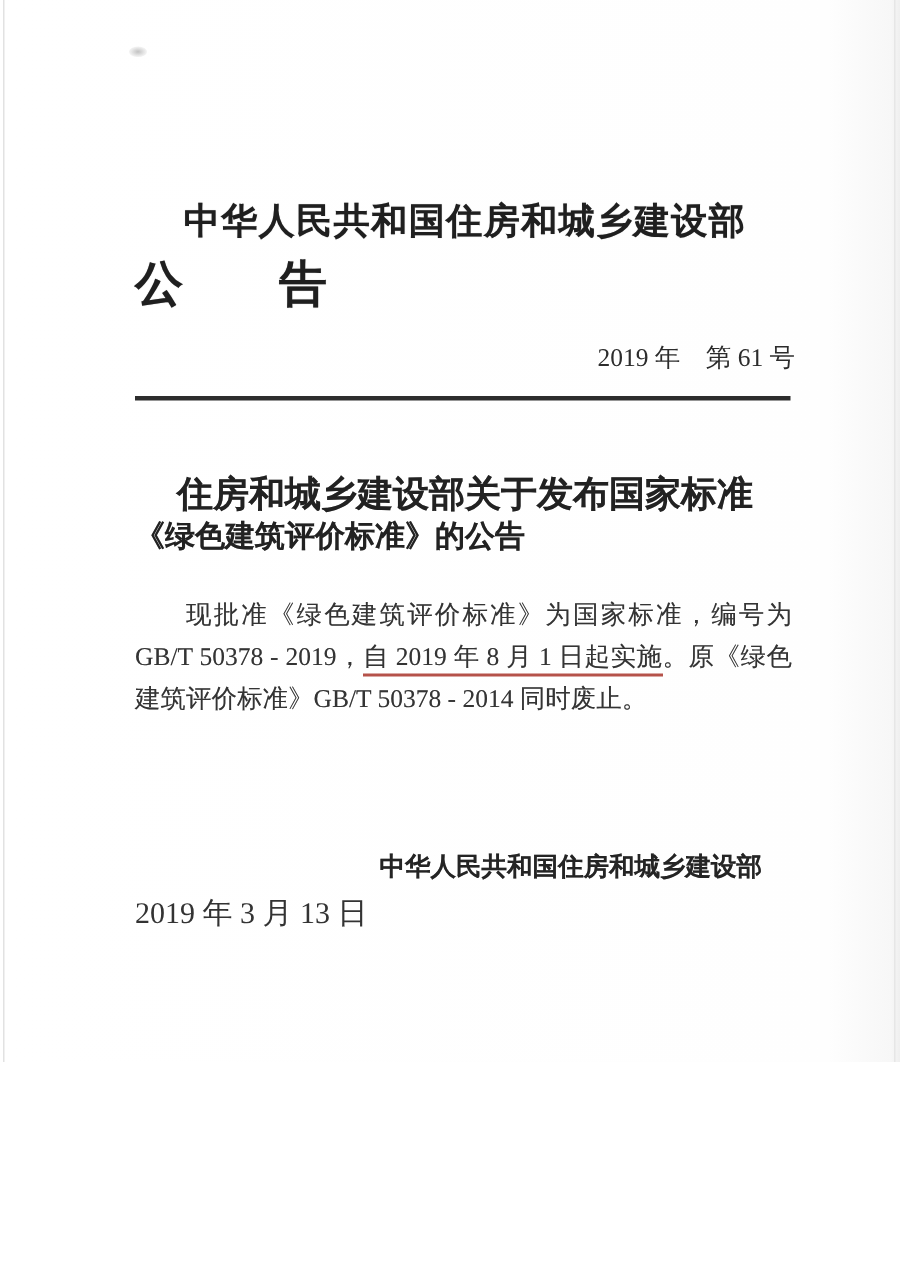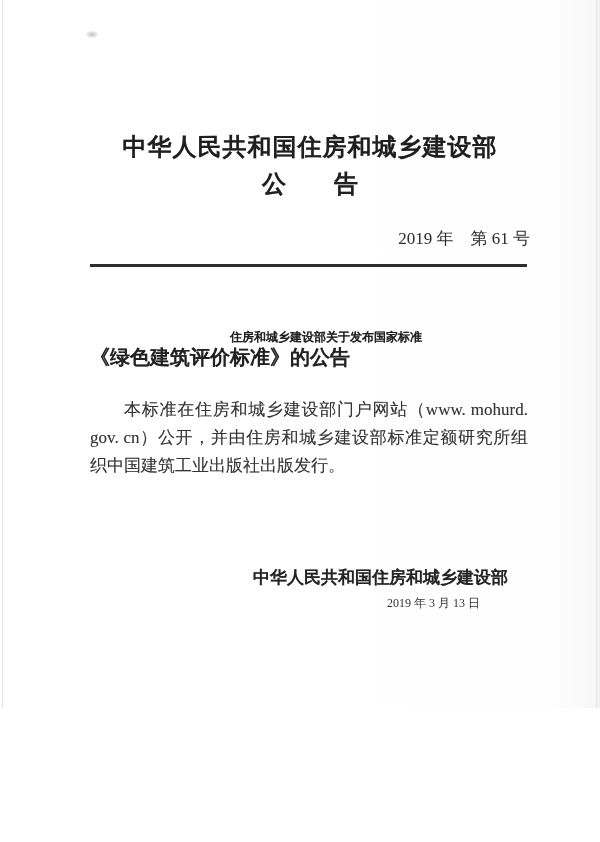--- a/index.html
+++ b/index.html
@@ -49,22 +49,21 @@
     font-size: 24px;
     font-weight: bold;
     color: #1f1f1f;
     letter-spacing: 1px;
     text-shadow: 0 0 0.5px rgba(0,0,0,0.45);
   }
   .title-line2 {
     position: absolute;
     top: 168px;
     width: 100%;
-    text-align: center;
-    font-size: 24px;
+    font-size: 32px;
     font-weight: bold;
     color: #1f1f1f;
     text-shadow: 0 0 0.5px rgba(0,0,0,0.45);
   }
   .issue-number {
     position: absolute;
     top: 227px;
     width: 100%;
     text-align: right;
     font-size: 17px;
@@ -77,24 +76,24 @@
     width: 437px;
     height: 3px;
     border: none;
     margin: 0;
   }
   .subject-line1 {
     position: absolute;
     top: 313px;
     width: 100%;
     text-align: center;
-    font-size: 12px;
+    font-size: 24px;
     font-weight: bold;
     color: #222222;
-    margin: 16px;
+    margin: 0;
     text-shadow: 0 0 0.4px rgba(0,0,0,0.4);
   }
   .subject-line2 {
     position: absolute;
     top: 344px;
     width: 100%;
     font-size: 20px;
     font-weight: bold;
     color: #222222;
     margin: 0;
@@ -130,24 +129,24 @@
     font-size: 17px;
     font-weight: bold;
     color: #242424;
     text-shadow: 0 0 0.4px rgba(0,0,0,0.4);
   }
   .date {
     position: absolute;
     top: 595px;
     left: 0;
     width: 438px;
-    text-align: right;
+    text-align: left;
     padding-right: 48px;
     box-sizing: border-box;
-    font-size: 12px;
+    font-size: 20px;
     color: #333333;
   }
   .pagenum {
     position: absolute;
     top: 781px;
     left: 499px;
     font-size: 15px;
     color: #4a4a4a;
   }
 </style>
@@ -168,22 +167,22 @@
 
     <div class="issue-number">2019 年　第 61 号</div>
 
     <hr class="header-rule" style="background: rgb(45, 45, 45);">
 
     <h2 class="subject-line1">住房和城乡建设部关于发布国家标准</h2>
 
     <h2 class="subject-line2">《绿色建筑评价标准》的公告</h2>
 
     <div class="body-block">
+      <p class="para"><span>现批准《绿色建筑评价标准》为国家标准，编号为 GB/T 50378 - 2019，</span><span class="u-red" style="border-bottom-color: rgb(181, 82, 74);">自 2019 年 8 月 1 日起实施</span><span>。原《绿色建筑评价标准》GB/T 50378 - 2014 同时废止。</span></p>
 
-      <p class="para">本标准在住房和城乡建设部门户网站（www. mohurd. gov. cn）公开，并由住房和城乡建设部标准定额研究所组织中国建筑工业出版社出版发行。</p>
     </div>
 
     <div class="sig">中华人民共和国住房和城乡建设部</div>
 
     <div class="date">2019 年 3 月 13 日</div>
 
   </div>
 
   <div class="pagenum">3</div>
 

